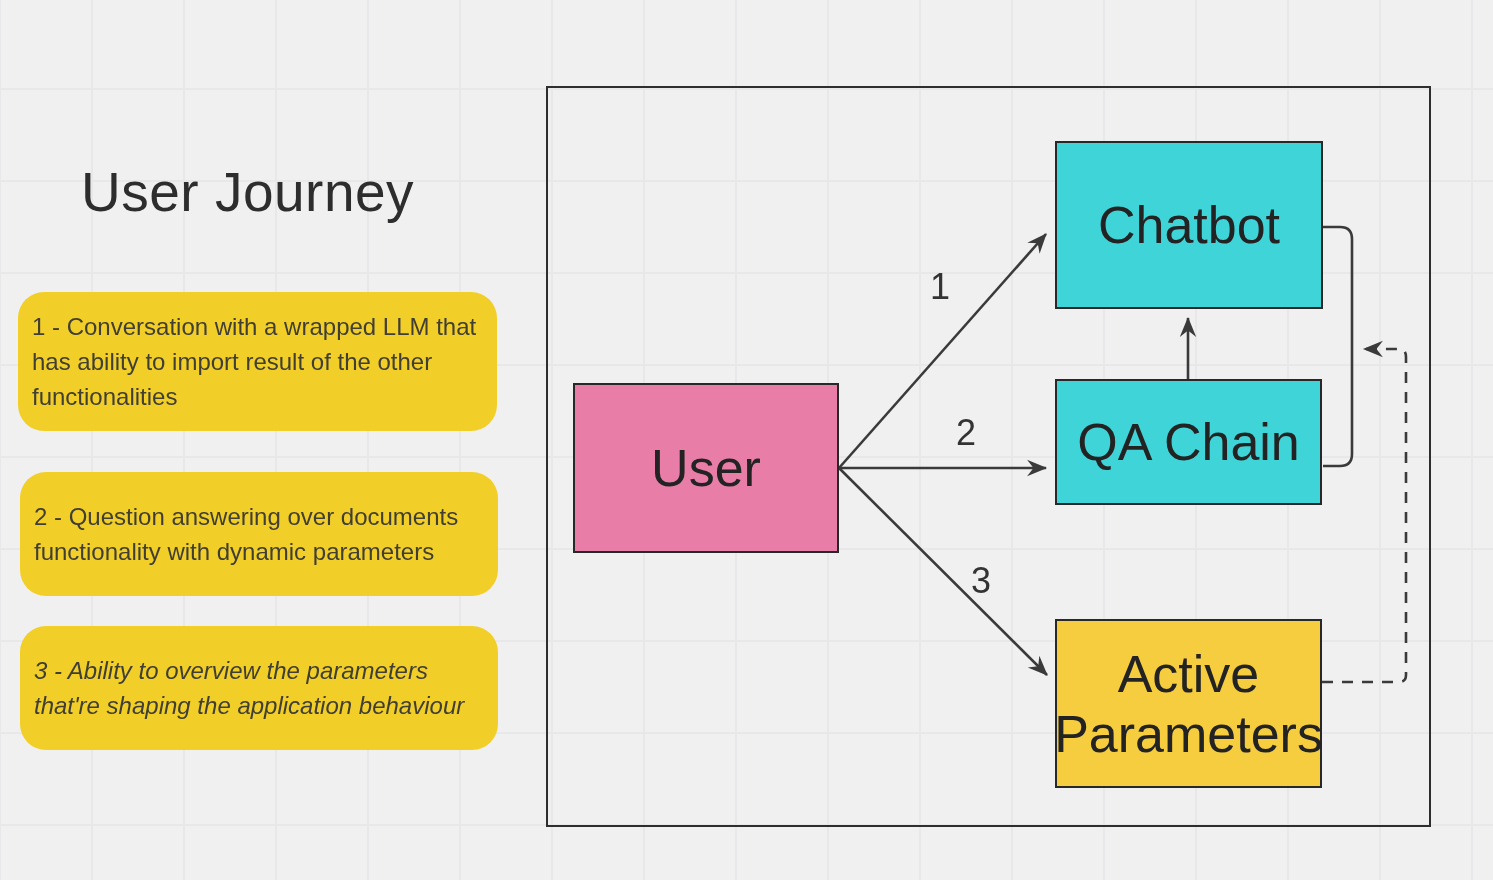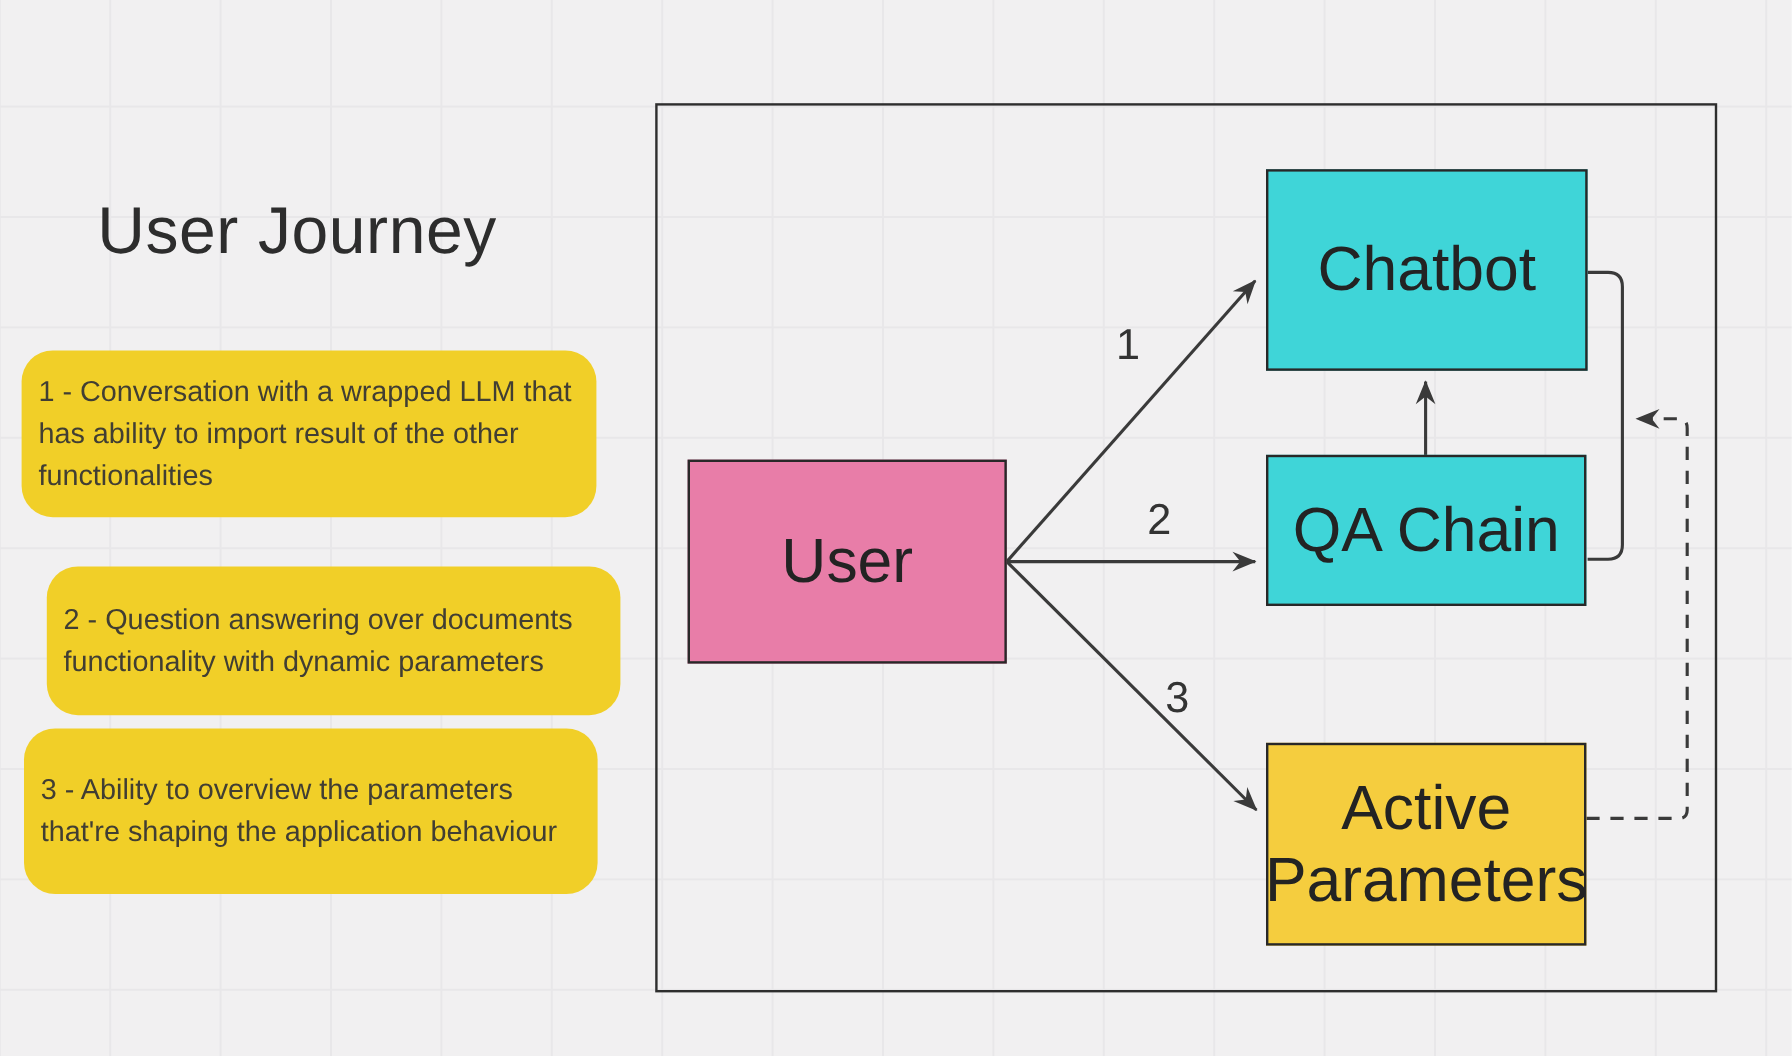--- a/index.html
+++ b/index.html
@@ -33,22 +33,22 @@
     color: #413e33;
     font-size: 24px;
     line-height: 35px;
     display: flex;
     align-items: center;
     justify-content: center;
     padding: 6px 14px;
     box-sizing: border-box;
   }
   .note-1 { left: 18px;  top: 292px; width: 479px; height: 139px; }
-  .note-2 { left: 20px;  top: 472px; width: 478px; height: 124px; margin-left: 19px; }
-  .note-3 { left: 20px;  top: 607px; width: 478px; height: 138px; }
+  .note-2 { left: 20px;  top: 472px; width: 478px; height: 124px; }
+  .note-3 { left: 20px;  top: 626px; width: 478px; height: 124px; font-style: italic; }
   .frame {
     position: absolute;
     left: 546px; top: 86px;
     width: 885px; height: 741px;
     border: 2.5px solid #2e2e2e;
     box-sizing: border-box;
   }
   .node {
     position: absolute;
     border: 2.5px solid #282828;

